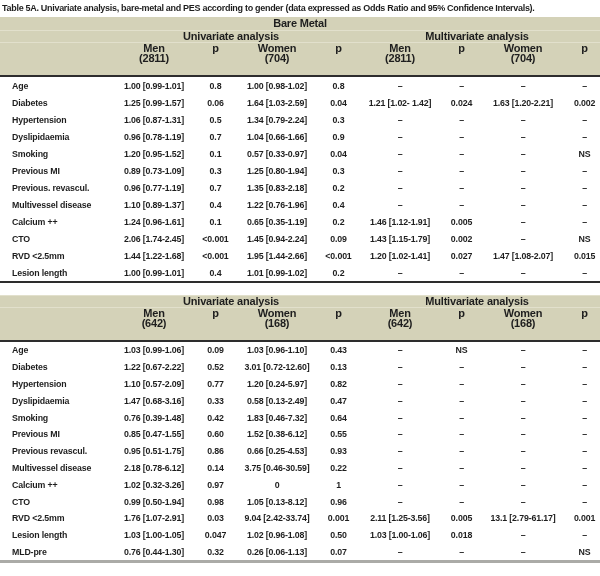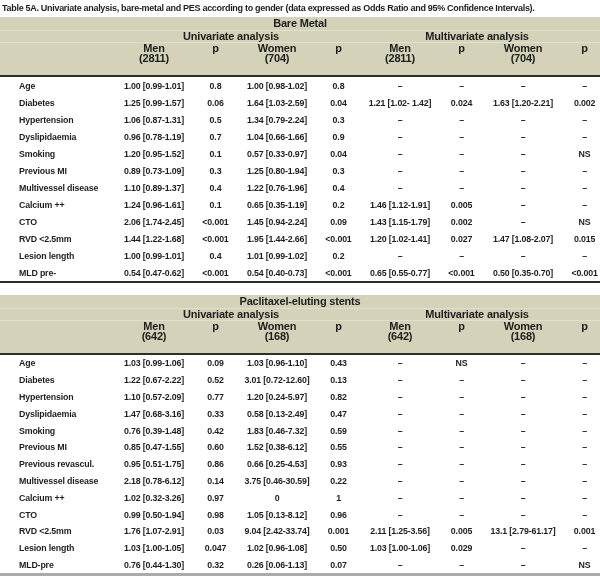--- a/index.html
+++ b/index.html
@@ -33,21 +33,21 @@
   tr.section-row th { height: 11px; line-height: 11px; border-top: 1px solid #e2e0cc; text-align: center; }
   tr.col-row th { border-top: 1px solid #e2e0cc; border-bottom: 2px solid #2d2d2d; padding-bottom: 12px; }
   tr.col-row th div { line-height: 10px; }
 
   tbody td {
     font-size: 8.8px; font-weight: 700; letter-spacing: -0.15px;
     height: 16.8px; padding: 0; white-space: nowrap;
     text-align: center; vertical-align: middle;
   }
   .t5a tbody td { height: 17px; }
-  tbody td.rowlabel { text-align: left; padding-left: 19px; }
+  tbody td.rowlabel { text-align: left; padding-left: 12px; }
 </style>
 </head>
 <body>
 
 <div class="page">
 
   <section class="tab-section t5a-section">
     <div class="tab-title">Table 5A. Univariate analysis, bare-metal and PES according to gender (data expressed as Odds Ratio and 95% Confidence Intervals).</div>
     <table class="datatable t5a">
       <colgroup>
@@ -163,20 +163,31 @@
             <td>0.89 [0.73-1.09]</td>
             <td>0.3</td>
             <td>1.25 [0.80-1.94]</td>
             <td>0.3</td>
             <td>–</td>
             <td>–</td>
             <td>–</td>
             <td>–</td>
           </tr>
           <tr>
+            <td class="rowlabel">Previous. revascul.</td>
+            <td>0.96 [0.77-1.19]</td>
+            <td>0.7</td>
+            <td>1.35 [0.83-2.18]</td>
+            <td>0.2</td>
+            <td>–</td>
+            <td>–</td>
+            <td>–</td>
+            <td>–</td>
+          </tr>
+          <tr>
             <td class="rowlabel">Multivessel disease</td>
             <td>1.10 [0.89-1.37]</td>
             <td>0.4</td>
             <td>1.22 [0.76-1.96]</td>
             <td>0.4</td>
             <td>–</td>
             <td>–</td>
             <td>–</td>
             <td>–</td>
           </tr>
@@ -217,52 +228,38 @@
             <td class="rowlabel">Lesion length</td>
             <td>1.00 [0.99-1.01]</td>
             <td>0.4</td>
             <td>1.01 [0.99-1.02]</td>
             <td>0.2</td>
             <td>–</td>
             <td>–</td>
             <td>–</td>
             <td>–</td>
           </tr>
-          <tr>
-            <td class="rowlabel">MLD pre-</td>
-            <td>0.54 [0.47-0.62]</td>
-            <td>&lt;0.001</td>
-            <td>0.54 [0.40-0.73]</td>
-            <td>&lt;0.001</td>
-            <td>0.65 [0.55-0.77]</td>
-            <td>&lt;0.001</td>
-            <td>0.50 [0.35-0.70]</td>
-            <td>&lt;0.001</td>
-          </tr>
         </tbody>
     </table>
   </section>
 
   <section class="tab-section t5b-section">
     <table class="datatable t5b">
       <colgroup>
         <col style="width:108px">
           <col style="width:92px">
           <col style="width:31px">
           <col style="width:92px">
           <col style="width:31px">
           <col style="width:92px">
           <col style="width:31px">
           <col style="width:92px">
           <col style="width:31px">
       </colgroup>
       <thead>
-        <tr class="group-row">
-          <th colspan="9">Paclitaxel-eluting stents</th>
-        </tr>
         <tr class="section-row">
           <th></th>
           <th colspan="4">Univariate analysis</th>
           <th colspan="4">Multivariate analysis</th>
         </tr>
         <tr class="col-row">
           <th></th>
         <th>
               <div>Men</div>
               <div>(642)</div>
@@ -336,21 +333,21 @@
             <td>–</td>
             <td>–</td>
             <td>–</td>
             <td>–</td>
           </tr>
           <tr>
             <td class="rowlabel">Smoking</td>
             <td>0.76 [0.39-1.48]</td>
             <td>0.42</td>
             <td>1.83 [0.46-7.32]</td>
-            <td>0.59</td>
+            <td>0.64</td>
             <td>–</td>
             <td>–</td>
             <td>–</td>
             <td>–</td>
           </tr>
           <tr>
             <td class="rowlabel">Previous MI</td>
             <td>0.85 [0.47-1.55]</td>
             <td>0.60</td>
             <td>1.52 [0.38-6.12]</td>
@@ -415,21 +412,21 @@
             <td>13.1 [2.79-61.17]</td>
             <td>0.001</td>
           </tr>
           <tr>
             <td class="rowlabel">Lesion length</td>
             <td>1.03 [1.00-1.05]</td>
             <td>0.047</td>
             <td>1.02 [0.96-1.08]</td>
             <td>0.50</td>
             <td>1.03 [1.00-1.06]</td>
-            <td>0.029</td>
+            <td>0.018</td>
             <td>–</td>
             <td>–</td>
           </tr>
           <tr>
             <td class="rowlabel">MLD-pre</td>
             <td>0.76 [0.44-1.30]</td>
             <td>0.32</td>
             <td>0.26 [0.06-1.13]</td>
             <td>0.07</td>
             <td>–</td>

